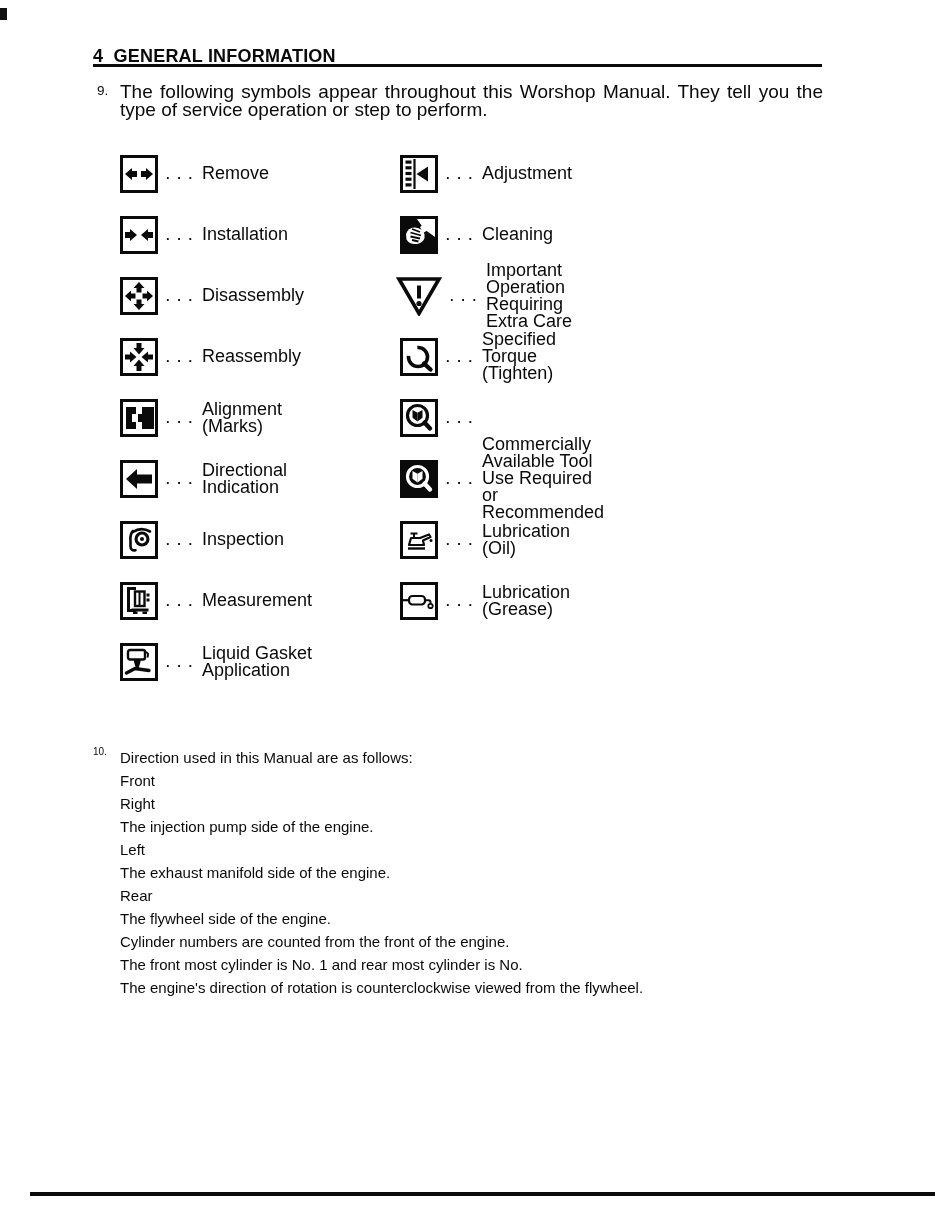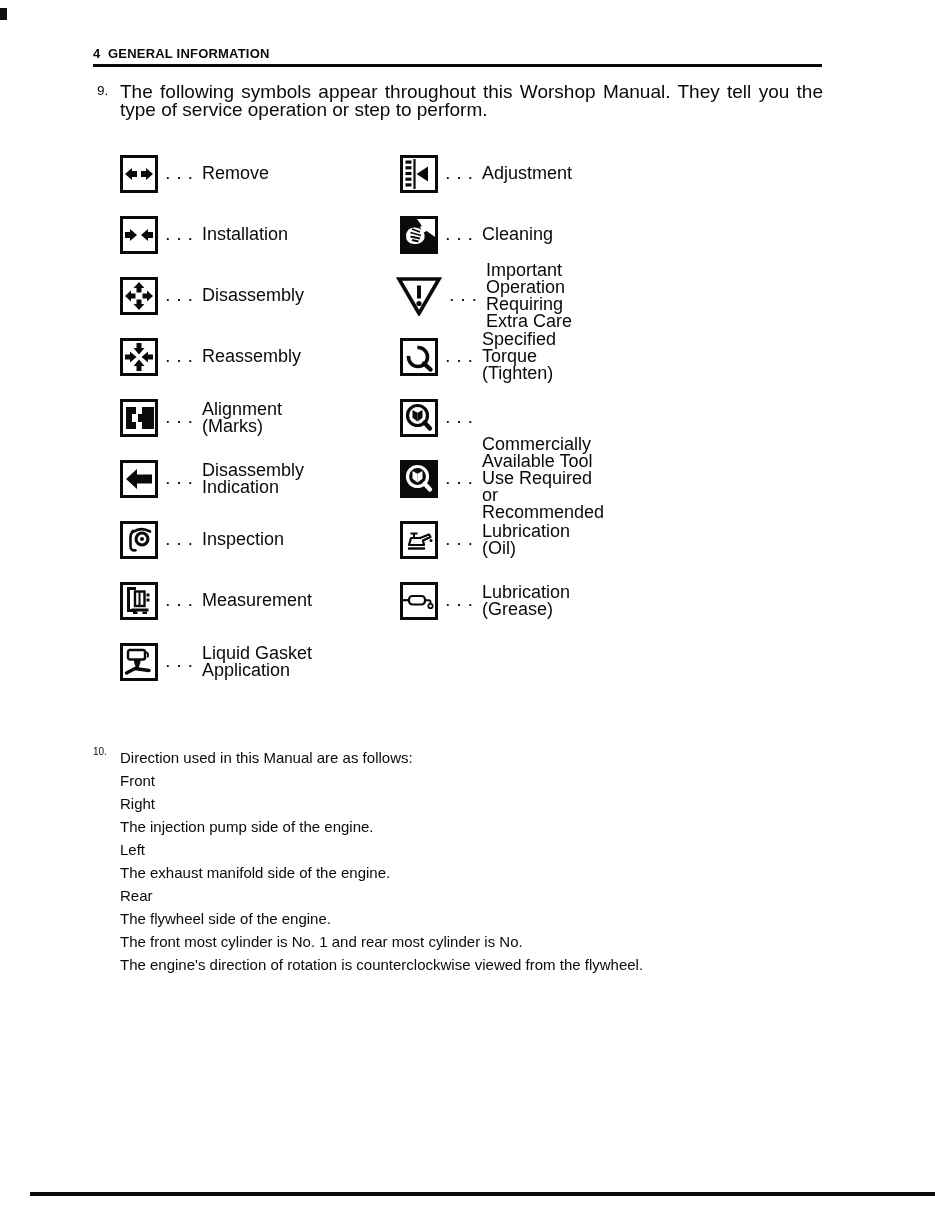--- a/index.html
+++ b/index.html
@@ -4,21 +4,21 @@
 <style>
   html,body { margin:0; padding:0; background:#e8e8e8; }
   .page {
     position:relative; width:935px; height:1210px; margin:0 auto;
     background:#ffffff; color:#0a0a0a; overflow:hidden;
     font-family:"Liberation Sans","DejaVu Sans",sans-serif;
   }
   .scan-speck { position:absolute; left:0; top:8px; width:7px; height:12px; background:#111; }
 
   
-  .hdr { position:absolute; left:93px; top:46px; font-size:13px; font-weight:bold; white-space:pre; letter-spacing:.2px; }
+  .hdr { position:absolute; left:93px; top:46px; font-size:18px; font-weight:bold; white-space:pre; letter-spacing:.2px; }
   .hdr-rule { position:absolute; left:93px; top:64px; width:729px; height:3px; background:#0a0a0a; }
 
   
   .sec9 { position:absolute; left:97px; top:83px; width:726px; display:flex; }
   .sec9 .num { width:23px; flex:0 0 23px; font-size:13.5px; }
   .sec9 .txt { flex:1; font-size:19px; line-height:17.5px; text-align:justify; }
 
   
   .symbols { position:absolute; left:120px; top:143px; }
   .col-left  { position:absolute; left:0;    top:0; }
@@ -124,21 +124,21 @@
         <span class="sym-label">Alignment (Marks)</span>
       </div>
 
       <div class="sym-row">
         <div class="sym-box">
           <svg width="32" height="32" viewBox="0 0 32 32">
             <path d="M3,16 L14,6 V11.5 H29 V20.5 H14 V26 Z" fill="#0a0a0a"></path>
           </svg>
         </div>
         <span class="dots">. . .</span>
-        <span class="sym-label">Disassembly Indication</span>
+        <span class="sym-label">Directional Indication</span>
       </div>
 
       <div class="sym-row">
         <div class="sym-box">
           <svg width="32" height="32" viewBox="0 0 32 32">
             <path d="M10,8 Q18,2.5 27,7.5" fill="none" stroke="#0a0a0a" stroke-width="2.6" stroke-linecap="round"></path>
             <circle cx="19" cy="15" r="7.5" fill="#0a0a0a"></circle>
             <circle cx="19" cy="15" r="4.4" fill="#ffffff"></circle>
             <circle cx="19" cy="15" r="2" fill="#0a0a0a"></circle>
             <path d="M10,7 C6.5,10.5 7.5,14 7.5,17.5 L7.5,22.5 C7.5,25.5 9.5,26.8 12.5,26.2" fill="none" stroke="#0a0a0a" stroke-width="2.6" stroke-linecap="round"></path>
@@ -297,19 +297,20 @@
     <div class="num">10.</div>
     <div class="body">
       <div class="line">Direction used in this Manual are as follows:</div>
       <div class="line">Front</div>
       <div class="line">Right</div>
       <div class="line">The injection pump side of the engine.</div>
       <div class="line">Left</div>
       <div class="line">The exhaust manifold side of the engine.</div>
       <div class="line">Rear</div>
       <div class="line">The flywheel side of the engine.</div>
+      <div class="line">Cylinder numbers are counted from the front of the engine.</div>
       <div class="line">The front most cylinder is No. 1 and rear most cylinder is No.</div>
       <div class="line">The engine's direction of rotation is counterclockwise viewed from the flywheel.</div>
     </div>
   </div>
 
   <div class="bottom-rule"></div>
 </div>
 
 </body></html>

